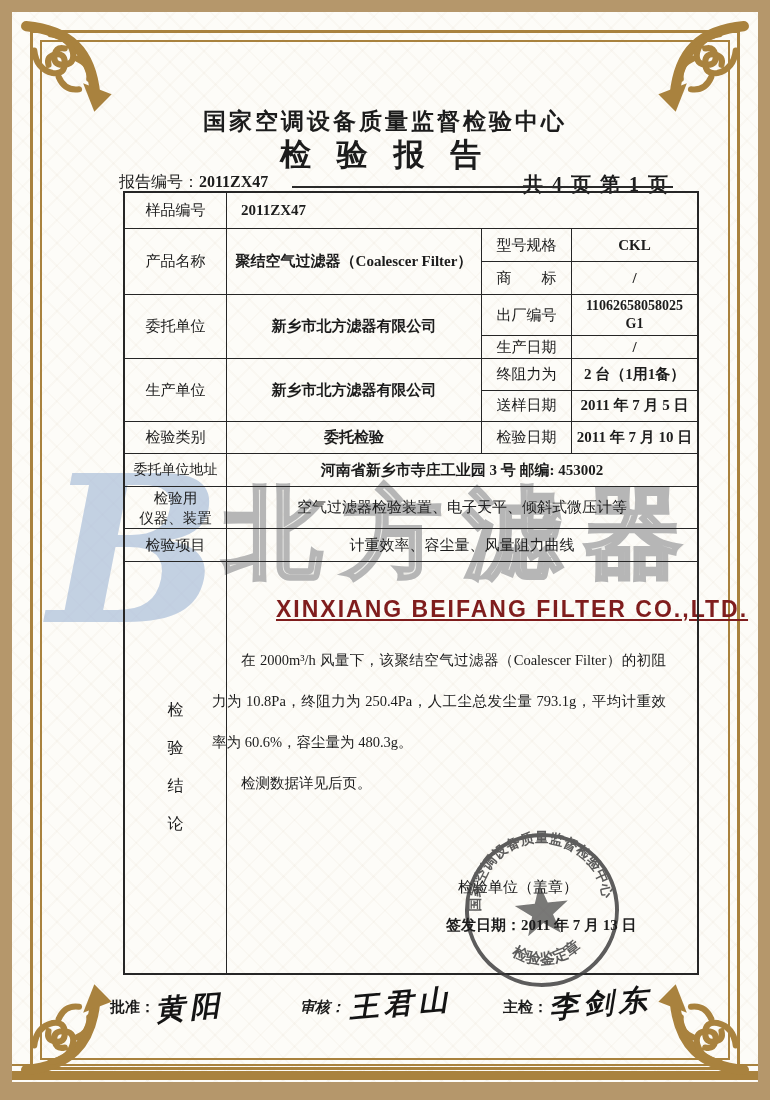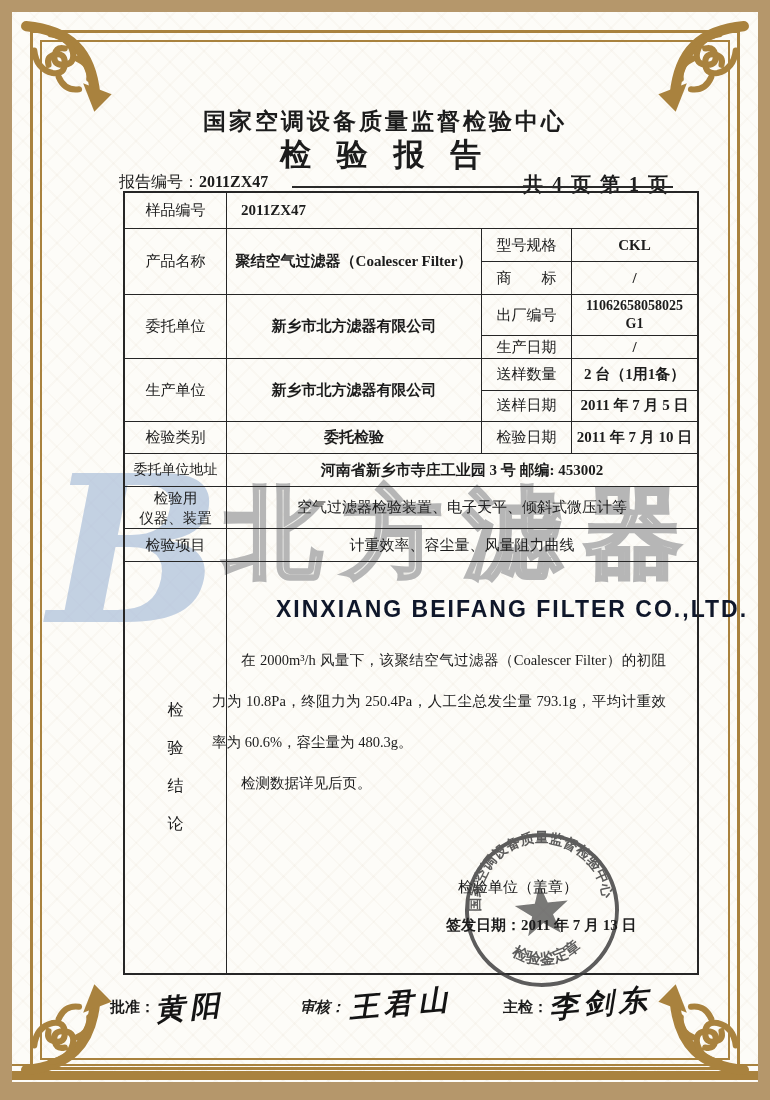--- a/index.html
+++ b/index.html
@@ -15,22 +15,22 @@
   .bottom-line{position:absolute;left:12px;right:12px;bottom:34px;height:2px;background:#a9823e;}
   .corner{position:absolute;width:112px;height:112px;z-index:1;}
   .tl{left:20px;top:20px;} .tr{right:20px;top:20px;transform:scaleX(-1);}
   .bl{left:20px;bottom:24px;transform:scaleY(-1);} .br{right:20px;bottom:24px;transform:scale(-1,-1);}
   
   .wm-b{position:absolute;left:48px;top:448px;font-size:205px;line-height:1;font-weight:700;font-style:italic;
         color:#a9bdd9;opacity:.68;z-index:1;font-family:"DejaVu Serif",serif;}
   .wm-cn{position:absolute;left:224px;top:480px;font-size:98px;font-weight:900;letter-spacing:22px;line-height:1.1;
          color:rgba(197,197,197,.28);-webkit-text-stroke:3px #b6b6b6;z-index:1;white-space:nowrap;
          font-family:"Liberation Sans",sans-serif;}
-  .wm-en{position:absolute;left:276px;top:596px;font-size:23px;font-weight:700;letter-spacing:2px;color:#0f172a;
-         z-index:1;white-space:nowrap;font-family:"Liberation Sans",sans-serif;}
+  .wm-en{position:absolute;left:276px;top:596px;font-size:23px;font-weight:700;letter-spacing:2px;color:#7f1d1d;
+         z-index:1;white-space:nowrap;font-family:"Liberation Sans",sans-serif;text-decoration:underline;}
   
   .org-title{position:absolute;left:0;right:0;top:106px;text-align:center;font-size:23px;font-weight:700;
              letter-spacing:3px;z-index:2;}
   .report-title{position:absolute;left:0;right:0;top:134px;text-align:center;font-size:31px;font-weight:700;
                 letter-spacing:9px;z-index:2;}
   .report-no{position:absolute;left:119px;top:172px;font-size:16px;z-index:2;}
   .report-no b{font-weight:700;}
   .page-info{position:absolute;right:100px;top:171px;font-size:20px;font-weight:700;letter-spacing:2px;z-index:2;}
   .head-underline{position:absolute;left:292px;top:186px;width:381px;border-bottom:2px solid #2a2a2a;z-index:2;}
   
@@ -157,21 +157,21 @@
           <div class="cell c3">生产日期</div>
           <div class="cell c4 end b">/</div>
         </div>
       </div>
     </div>
     <div class="row h63">
       <div class="cell c1">生产单位</div>
       <div class="cell c2 b">新乡市北方滤器有限公司</div>
       <div class="sub">
         <div class="subrow">
-          <div class="cell c3">送样数量</div>
+          <div class="cell c3">终阻力为</div>
           <div class="cell c4 end b">2 台（1用1备）</div>
         </div>
         <div class="subrow lastsub">
           <div class="cell c3">送样日期</div>
           <div class="cell c4 end b">2011 年 7 月 5 日</div>
         </div>
       </div>
     </div>
     <div class="row h32">
       <div class="cell c1">检验类别</div>

